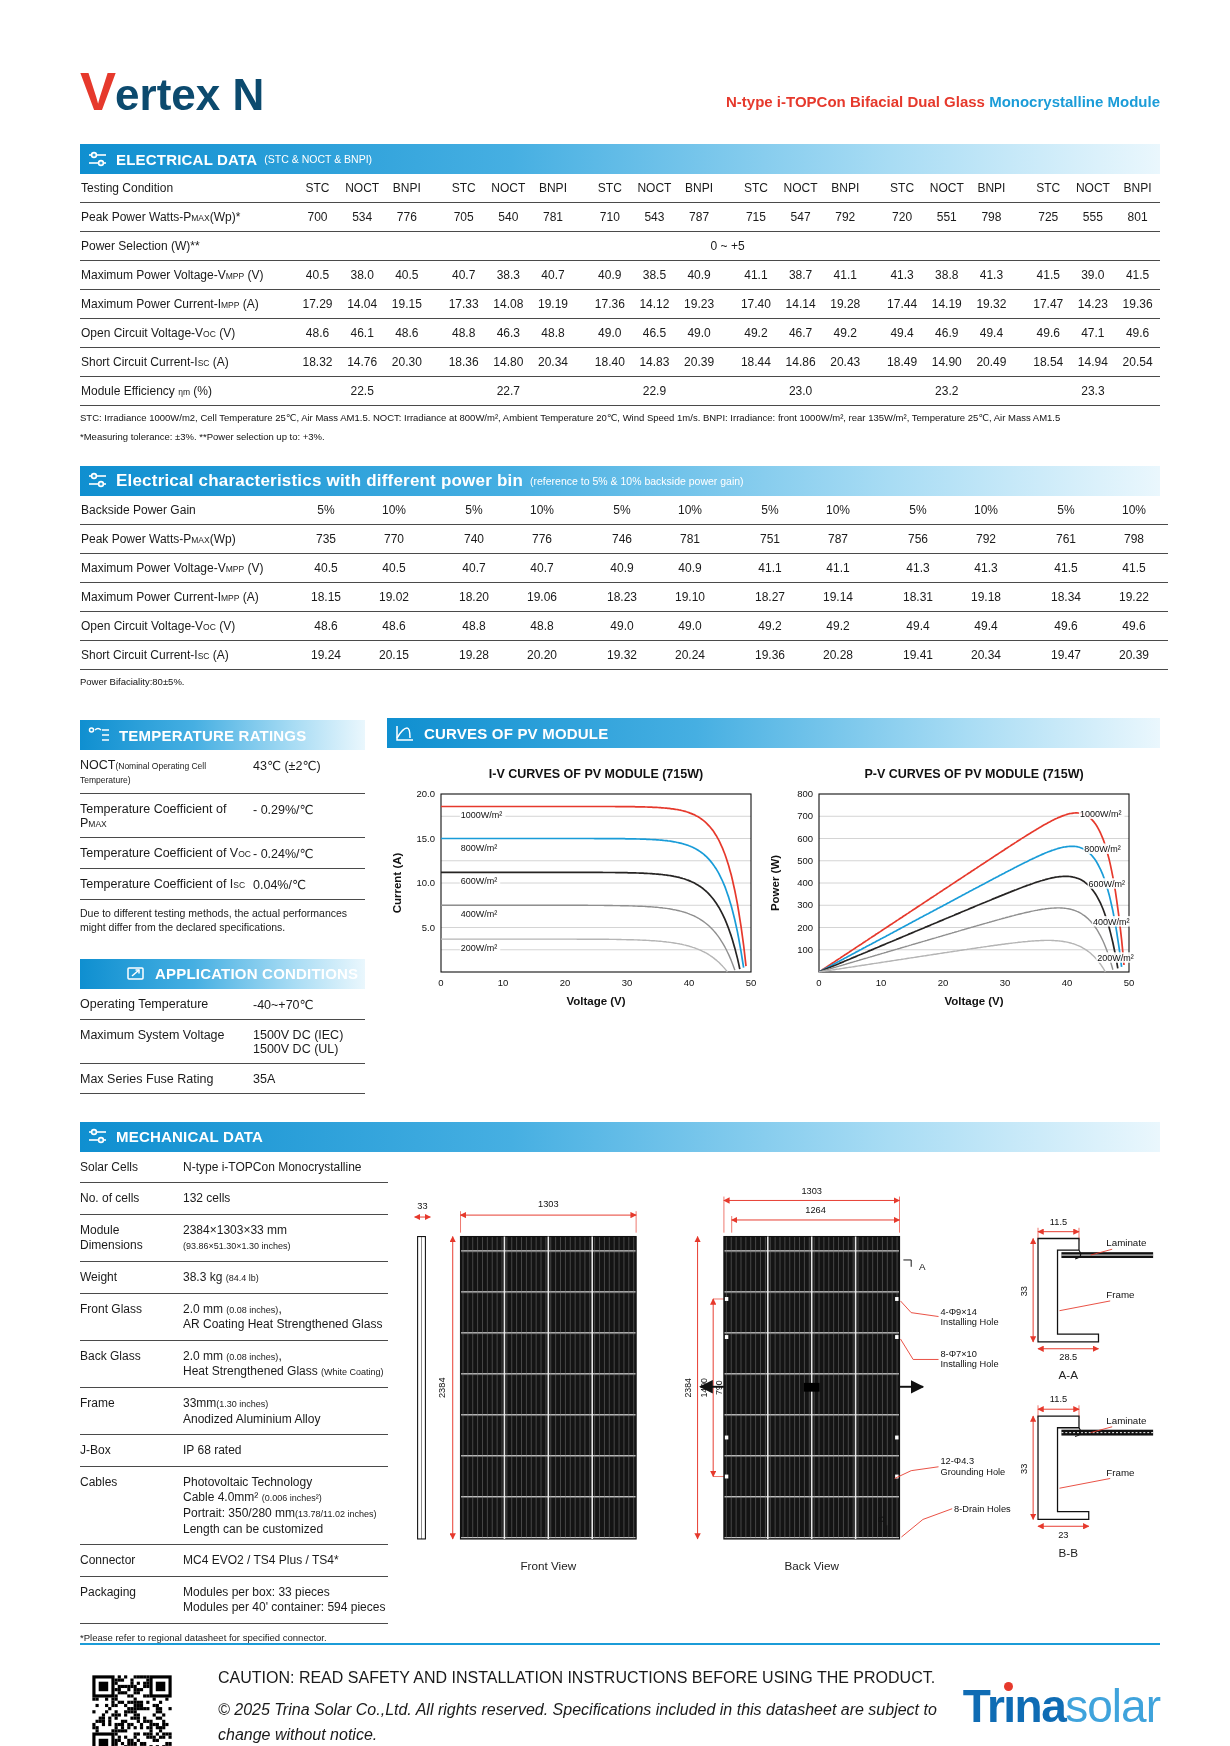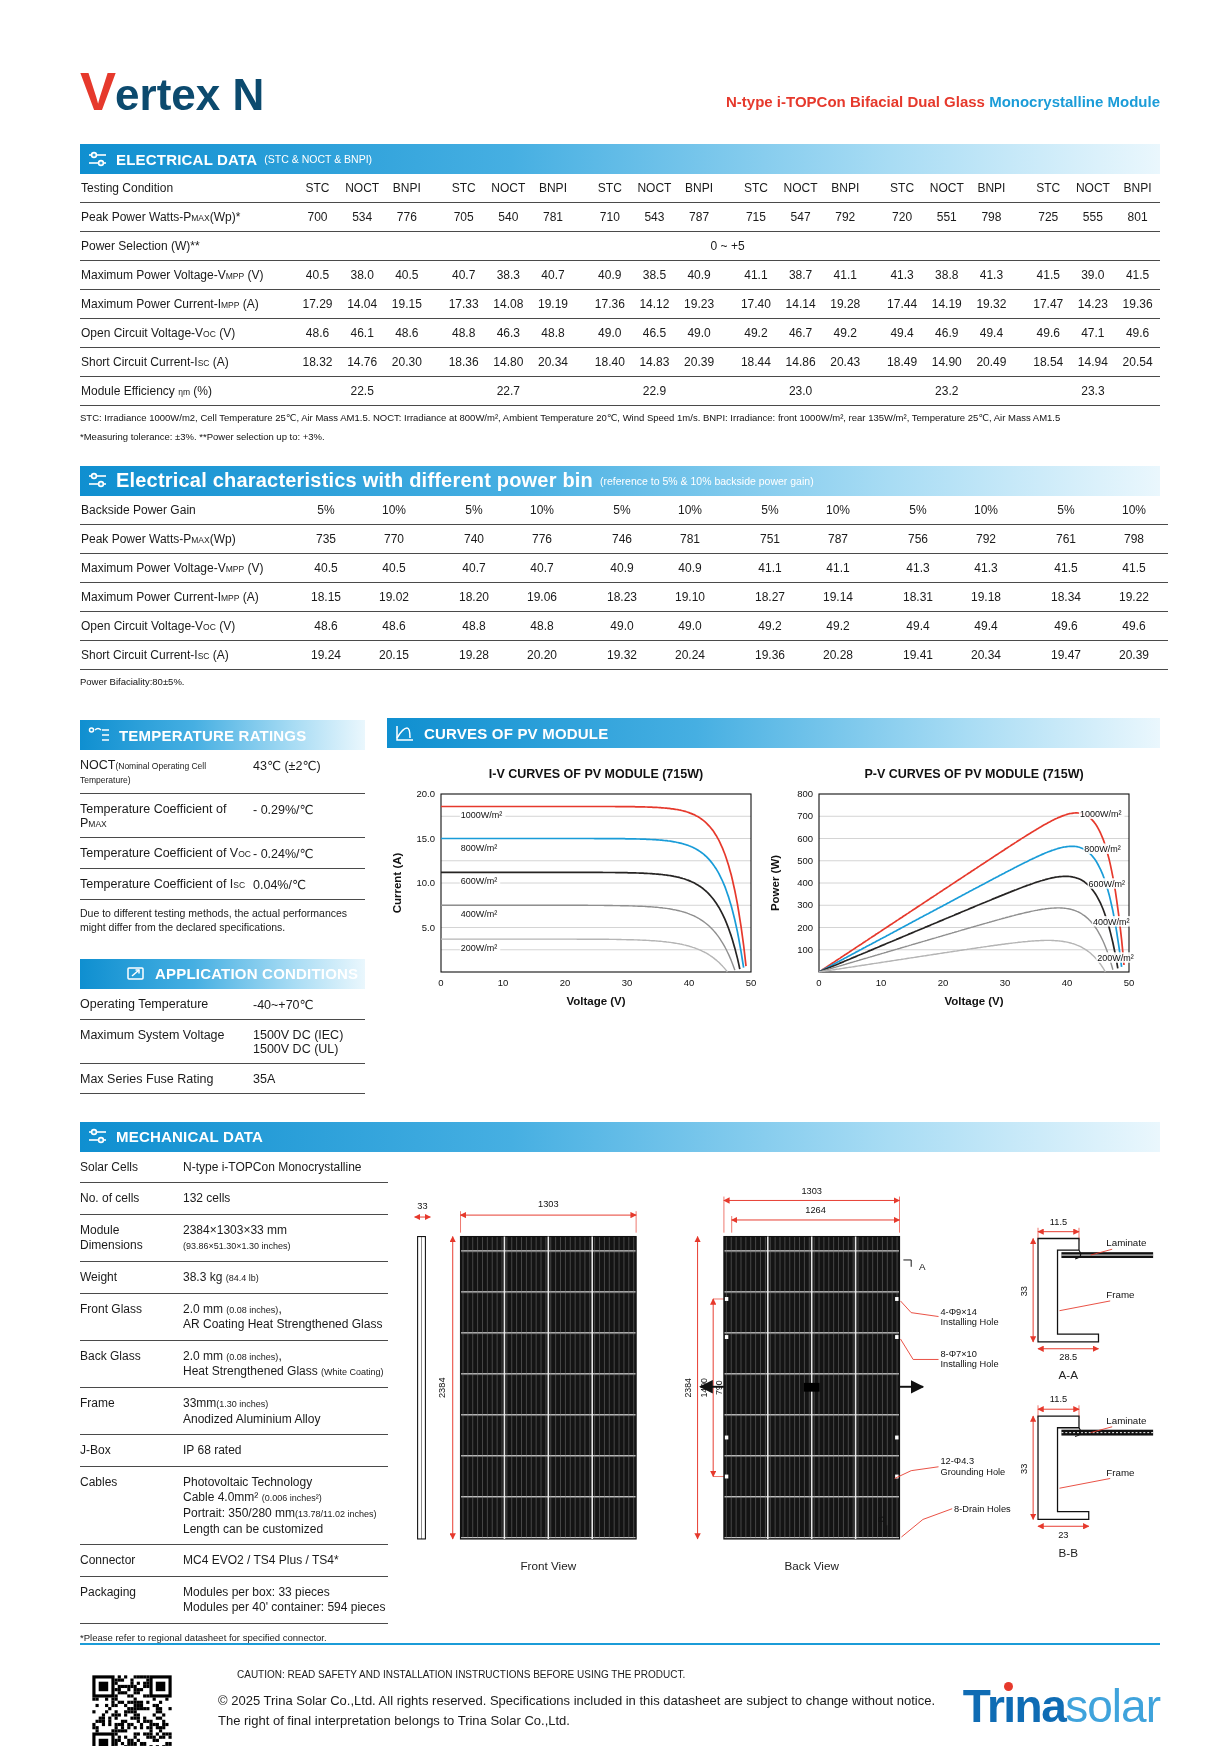--- a/index.html
+++ b/index.html
@@ -14,21 +14,21 @@
   .logo-rest { color:#0c4a6e; font-size:44px; letter-spacing:0; }
   .subtitle { font-size:15px; font-weight:bold; padding-bottom:8px; }
   .sub-red { color:#e6392c; }
   .sub-blue { color:#1b9cd8; }
 
   
   .bar { display:flex; align-items:center; height:30px; margin-bottom:0;
          background:linear-gradient(90deg,#0f8fd0 0%,#46afe2 40%,#a8dcf4 75%,#eaf7fd 100%); color:#fff; }
   .bar-icon { margin:0 9px 0 8px; display:flex; align-items:center; }
   .bar-title { font-weight:bold; font-size:15px; letter-spacing:.2px; white-space:nowrap; }
-  .bar-title.mixed { font-size:20px; }
+  .bar-title.mixed { font-size:17px; }
   .bar-note { font-size:10.5px; margin-left:7px; white-space:nowrap; }
 
   
   table { border-collapse:collapse; width:100%; table-layout:fixed; }
   .data-table td { font-size:12px; padding:7px 1px; border-bottom:1px solid #4a4a4a;
                    text-align:center; white-space:nowrap; overflow:visible; }
   .data-table td.lbl { text-align:left; }
   .data-table td.hd { font-weight:normal;margin-top:14px; }
   .data-table td.sp { border-bottom:1px solid #4a4a4a; }
   .sm { font-size:8.5px; }
@@ -55,22 +55,22 @@
   .kv2 td { font-size:12px; padding:8px 0 7px; border-bottom:1px solid #4a4a4a; vertical-align:top; line-height:1.3; }
   .kv2 td.klbl { width:103px; }
   .kv2 .sm { font-size:9px; }
   .mech-fn { font-size:9.5px; margin-top:8px; }
 
   
   .footer { margin-top:auto; border-top:2.5px solid #1b9cd8; padding-top:24px;
             display:flex; align-items:flex-start; }
   .qr-wrap { width:104px; text-align:center; flex:none; }
   .foot-texts { margin-left:34px; flex:1; }
-  .caution { font-size:10px; margin-bottom:11px;margin-left:19px; }
-  .copyline { font-size:13px; line-height:1.55; }
+  .caution { font-size:16px; margin-bottom:11px; }
+  .copyline { font-size:16px; line-height:1.55;font-style:italic; }
   .brand { font-size:46px; line-height:1; margin-top:14px; white-space:nowrap; }
   .brand-bold { color:#0f6cb4; font-weight:bold; letter-spacing:-1.5px; }
   .brand-light { color:#3fa3dc; letter-spacing:-1px; }
   .bi { position:relative; }
   .bi::after { content:""; position:absolute; left:1px; top:2px; width:9px; height:9px;
                background:#e6392c; border-radius:50%; }
 </style>
 </head>
 <body>
 

